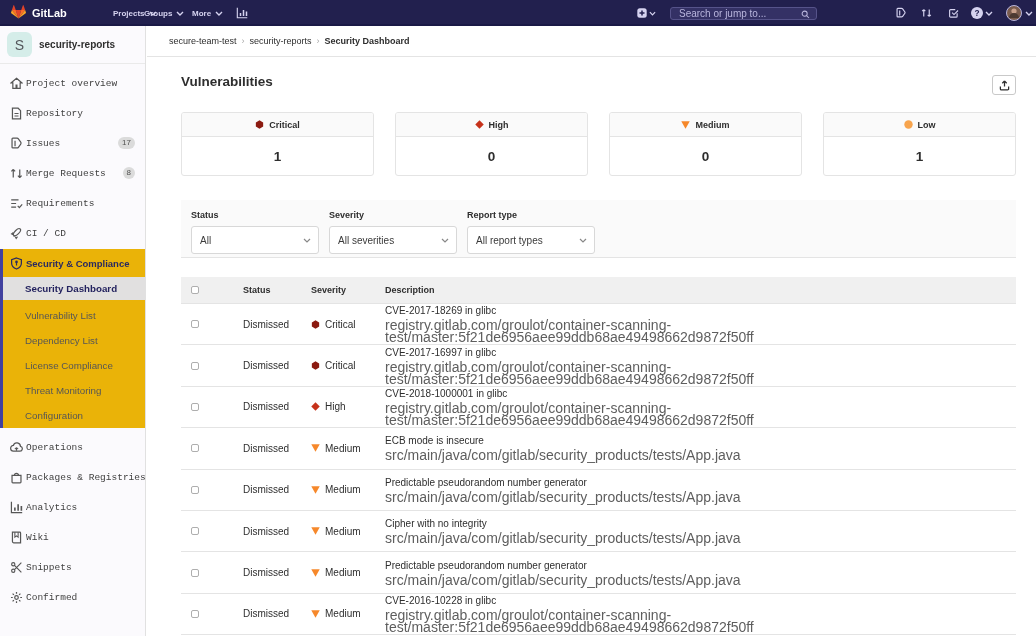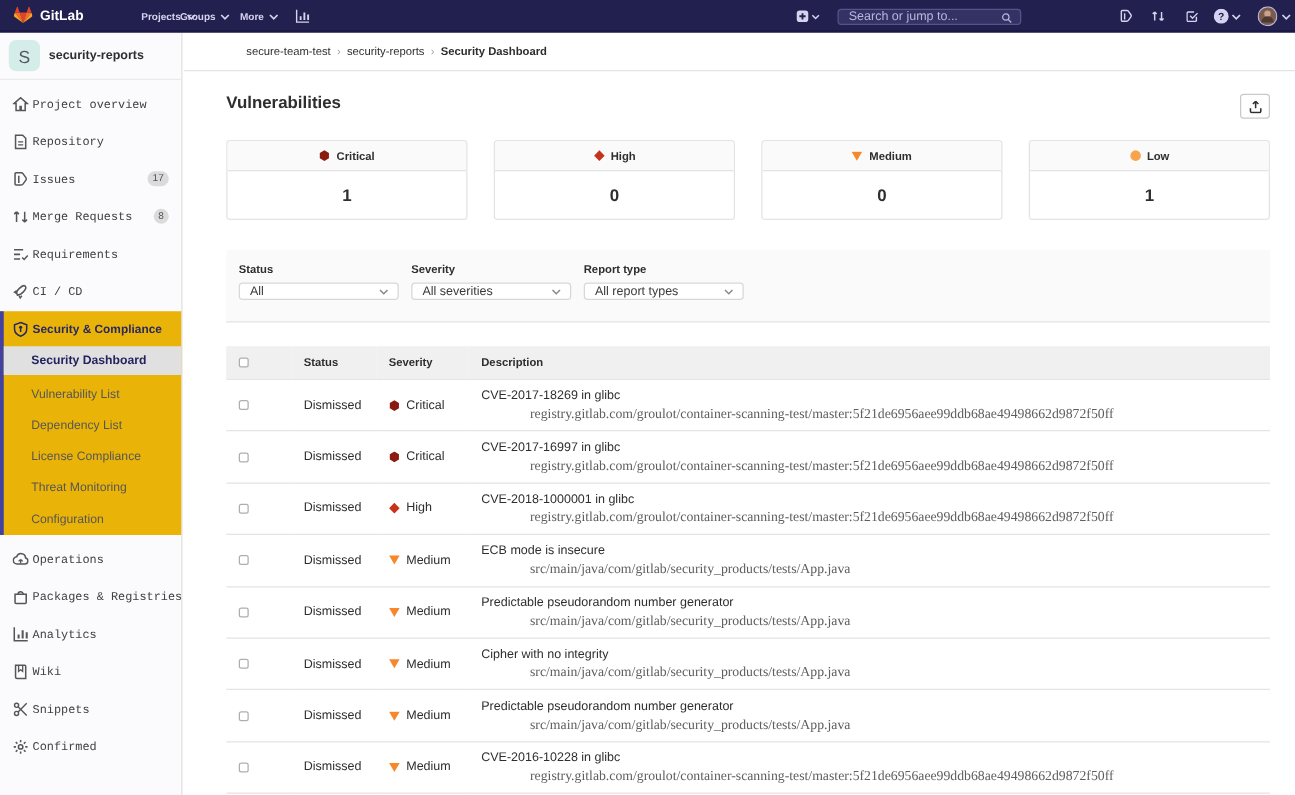--- a/index.html
+++ b/index.html
@@ -37,21 +37,21 @@
 .sec-section { background:#eab308; border-left:3px solid #41419f; }
 .sec-head { height:28px; display:flex; align-items:center; position:relative;
   color:#292961; font-size:9.5px; font-weight:bold; white-space:nowrap; }
 .sec-head svg { position:absolute; left:7px; }
 .sec-head .lbl { margin-left:23px; }
 .sub-item { height:25px; display:flex; align-items:center; color:#565656; font-size:9.75px; padding-left:22px; white-space:nowrap; }
 .sub-active { background:#e1e0e0; color:#24235f; font-weight:bold; height:23px;}
 
 
 .main { position:absolute; left:147px; top:26px; width:889px; height:610px; background:#fff; }
-.crumbs { height:31px; display:flex; align-items:center; padding-left:50px;
+.crumbs { height:31px; display:flex; align-items:center; padding-left:22px;
   border-bottom:1px solid #e4e4e4; font-size:9px; color:#2e2e2e; }
 .crumbs .sep { color:#a7a7a7; margin:0 5px; font-size:9px; }
 .crumbs b { font-weight:bold; }
 .content { padding:0 20px 0 34px; }
 .title-row { position:relative; height:55px; }
 .title-row h1 { font-size:13.5px; color:#2e2e2e; font-weight:bold; position:absolute; left:0; top:17px; }
 .export-btn { position:absolute; right:0; top:18px; width:24px; height:20px;
   border:1px solid #c9c9c9; border-radius:3px; background:#fff;
   display:flex; align-items:center; justify-content:center; }
 
@@ -62,36 +62,36 @@
   display:flex; align-items:center; justify-content:center; font-size:9px; font-weight:bold; color:#2e2e2e; }
 .card-head svg { margin-right:5px; }
 .card-body { height:39px; display:flex; align-items:center; justify-content:center;
   font-size:13.5px; font-weight:bold; color:#2e2e2e; }
 
 
 .filters { margin-top:24px; height:58px; background:#fafafa; border-bottom:1px solid #e4e4e4;
   display:flex; padding:10px 0 0 10px; gap:10px; }
 .fgroup { width:128px; }
 .flabel { font-size:9px; font-weight:bold; color:#2e2e2e; margin-bottom:6px; }
-.fselect { height:14px; border:1px solid #d8d8d8; border-radius:3px; background:#fff;
+.fselect { height:28px; border:1px solid #d8d8d8; border-radius:3px; background:#fff;
   font-size:10px; color:#3a3a3a; display:flex; align-items:center; padding:0 8px; position:relative; }
 .fselect .fchev { position:absolute; right:7px; }
 
 
 .vtable { margin-top:19px; width:100%; border-collapse:separate; border-spacing:0; table-layout:fixed; }
 .vtable th { background:#f0f0f0; height:26px; font-size:9px; font-weight:bold; color:#2e2e2e;
   text-align:left; padding:0 0 0 10px; }
 .vtable td { border-top:1px solid #e4e4e4; height:40.4px; box-sizing:content-box; padding:0 0 0 10px; vertical-align:middle; font-size:10px; color:#2e2e2e;}
 .vtable tr.last td { border-bottom:1px solid #e4e4e4; }
 .vtable td{ }
 .cbx { width:8px; height:8px; border:1px solid #aeaeae; border-radius:2px; background:#fff; margin-left:10px; }
 .col-cb { width:52px; } .col-st { width:68px; } .col-sev { width:74px; }
 .sevcell { display:flex; align-items:center; gap:5px; }
 .desc-t { font-size:10px; color:#2e2e2e; line-height:12px; }
-.desc-m { font-family:Liberation Serif, serif; font-size:11px; color:#5e5e5e; line-height:12px; margin-top:2px;margin-left:39px;}
+.desc-m { font-family:Liberation Sans, sans-serif; font-size:14px; color:#5e5e5e; line-height:12px; margin-top:2px;}
 </style>
 </head>
 <body>
 
 <div class="navbar">
   <div class="nav-left">
     <div class="logo">
       <svg width="15" height="15" viewBox="0 0 36 36">
         <path fill="#e24329" d="M18 32.38 11.38 12H24.62Z"></path>
         <path fill="#fc6d26" d="M18 32.38 11.38 12H2.1Z"></path>

